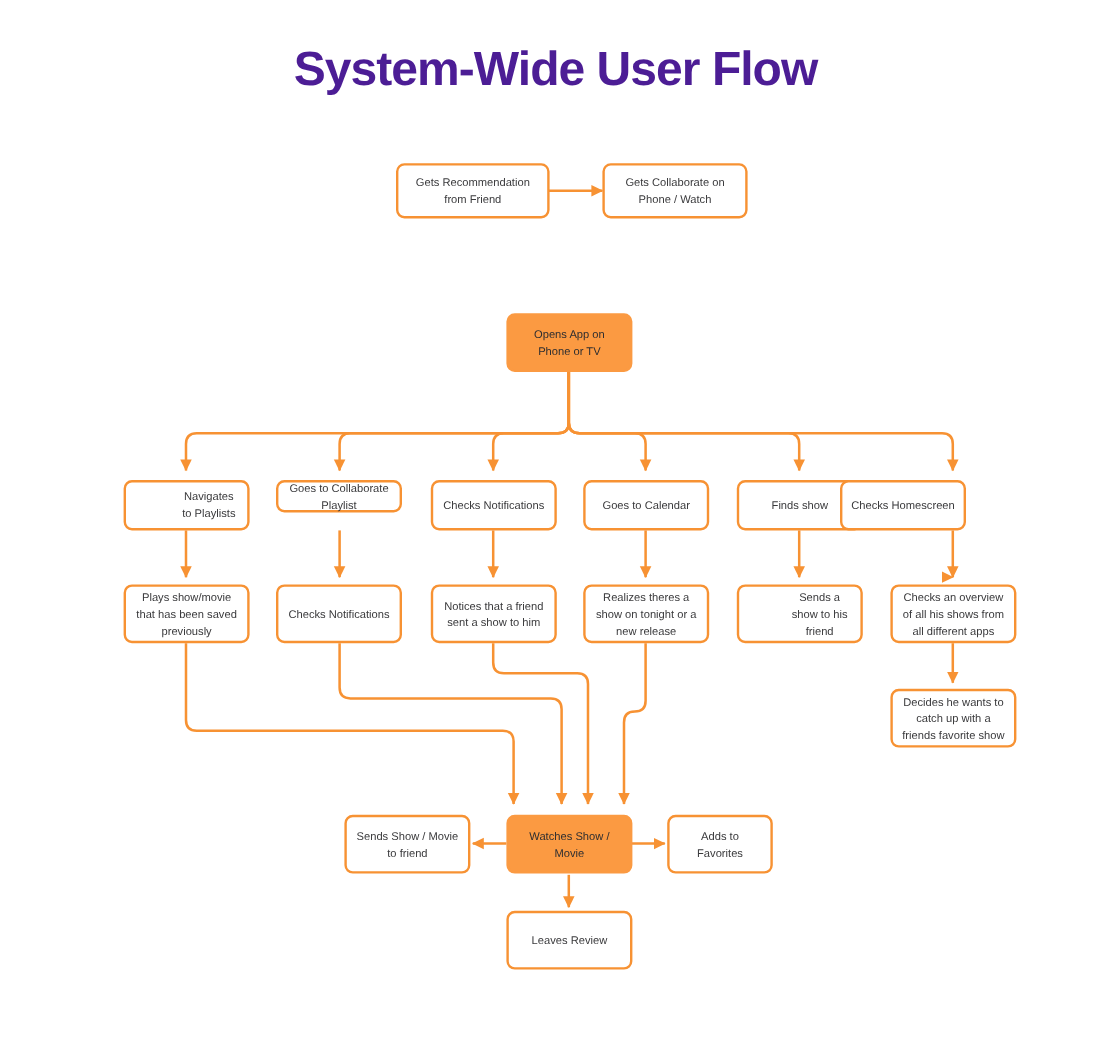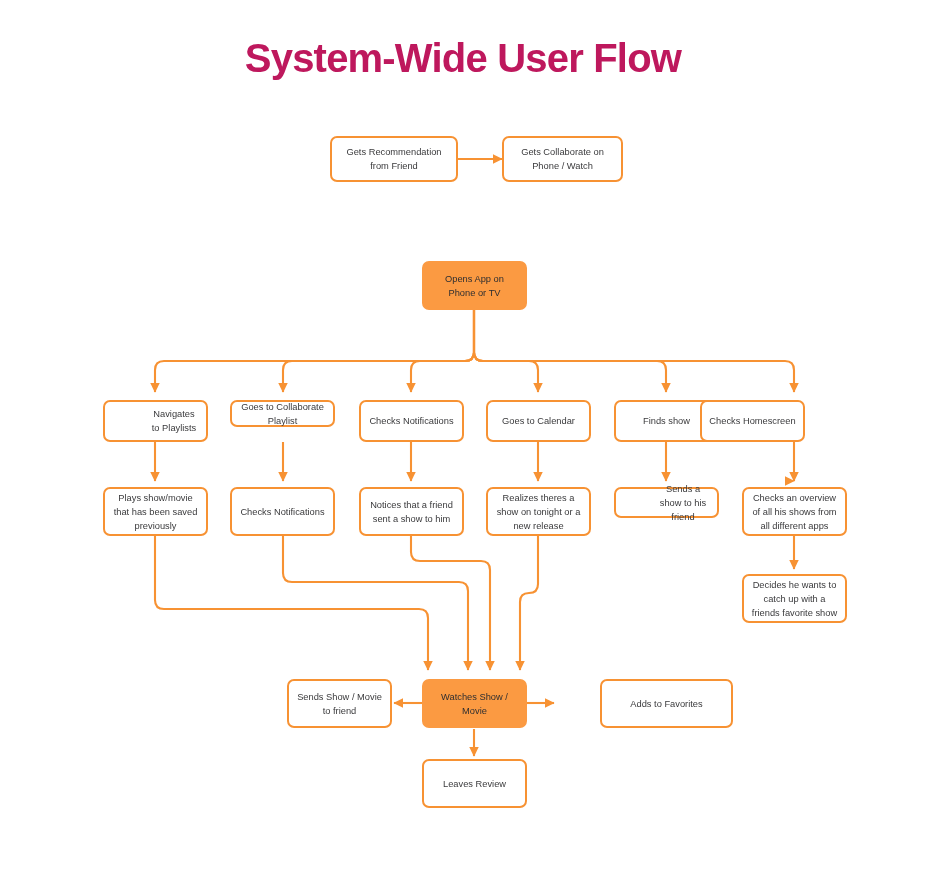--- a/index.html
+++ b/index.html
@@ -16,21 +16,21 @@
   }
   #page-title {
     position: absolute;
     left: 0;
     top: 36px;
     width: 926px;
     text-align: center;
     font-size: 40px;
     font-weight: bold;
     letter-spacing: -0.8px;
-    color: #be185d;
+    color: #4c1d95;
   }
   #flow-canvas {
     position: absolute;
     left: 0;
     top: 0;
     width: 926px;
     height: 875px;
   }
   .node {
     position: absolute;
@@ -154,39 +154,39 @@
 </div>
 
 <div class="node" style="left:359px; top:487px; width:105px; height:49px;">
   <span>Notices that a friend sent a show to him</span>
 </div>
 
 <div class="node" style="left:486px; top:487px; width:105px; height:49px;">
   <span>Realizes theres a show on tonight or a new release</span>
 </div>
 
-<div class="node" style="left:614px; top:487px; width:105px; height:31px;padding-left:40px;">
+<div class="node" style="left:614px; top:487px; width:105px; height:49px;padding-left:40px;">
   <span>Sends a show to his friend</span>
 </div>
 
 <div class="node" style="left:742px; top:487px; width:105px; height:49px;">
   <span>Checks an overview of all his shows from all different apps</span>
 </div>
 
 <div class="node" style="left:742px; top:574px; width:105px; height:49px;">
   <span>Decides he wants to catch up with a friends favorite show</span>
 </div>
 
 <div class="node" style="left:287px; top:679px; width:105px; height:49px;">
   <span>Sends Show / Movie to friend</span>
 </div>
 
 <div class="node filled" style="left:422px; top:679px; width:105px; height:49px;">
   <span>Watches Show / Movie</span>
 </div>
 
-<div class="node" style="left:556px; top:679px; width:133px; height:49px;margin-left:44px;">
+<div class="node" style="left:556px; top:679px; width:88px; height:49px;">
   <span>Adds to Favorites</span>
 </div>
 
 <div class="node" style="left:422px; top:759px; width:105px; height:49px;">
   <span>Leaves Review</span>
 </div>
 
 </body></html>

